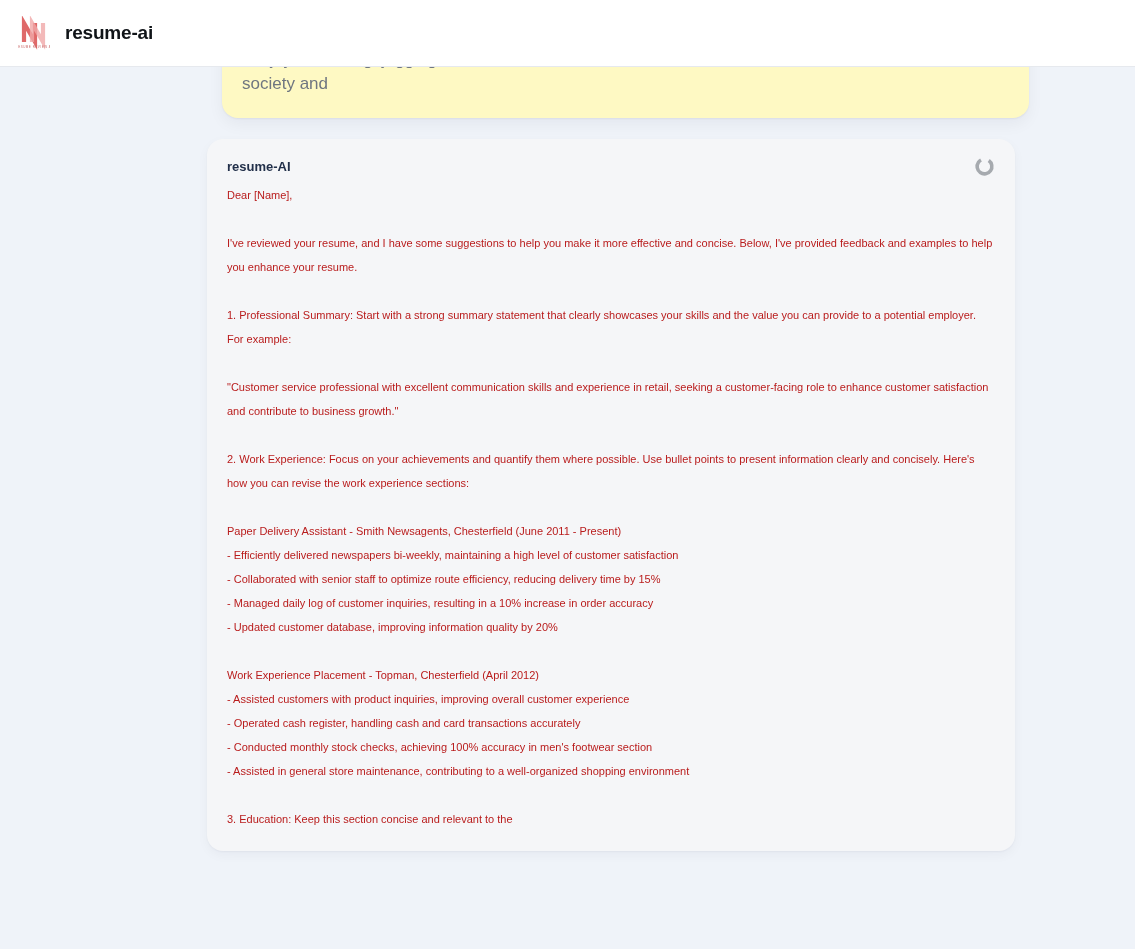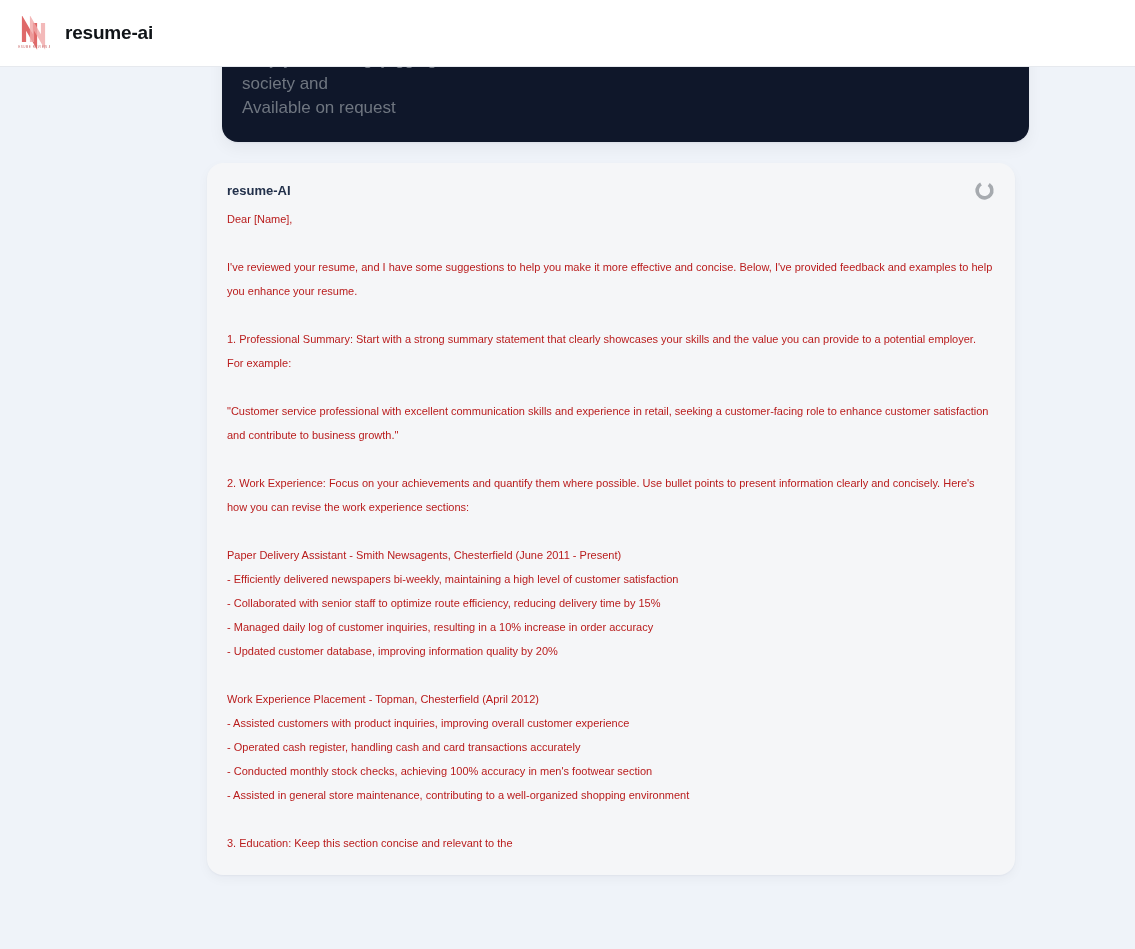--- a/index.html
+++ b/index.html
@@ -36,21 +36,21 @@
     position: relative;
     width: 822px;
     margin-left: 207px;
   }
 
   
   .card-user {
     width: 807px;
     margin-left: 15px;
     margin-top: 24px;           
-    background: #0f172a;
+    background: #fef9c3;
     border-radius: 16px;
     padding: 24px 20px 22px 20px;
     box-shadow: 0 1px 2px rgba(15,23,42,0.05), 0 6px 16px rgba(15,23,42,0.05);
   }
   .resume-line {
     font-size: 17px;
     line-height: 24px;
     color: #6f7680;
     white-space: nowrap;
     overflow: hidden;
@@ -101,21 +101,20 @@
     </svg>
     <div class="app-title">resume-ai</div>
   </div>
 </div>
 
 <div class="chat">
 
   <div class="card-user">
     <div class="resume-line">I enjoy swimming, jogging and am a member of the school drama</div>
     <div class="resume-line">society and</div>
-    <div class="resume-line">Available on request</div>
   </div>
 
   <div class="card-ai">
     <div class="ai-label">resume-AI</div>
 
     <svg class="ai-spinner" viewBox="0 0 20 20" xmlns="http://www.w3.org/2000/svg">
       <circle cx="10" cy="10" r="7" fill="none" stroke="#a6aaaf" stroke-width="3.4" stroke-dasharray="36 8" transform="rotate(-55 10 10)"></circle>
     </svg>
 
     <div class="ai-message">Dear [Name],

